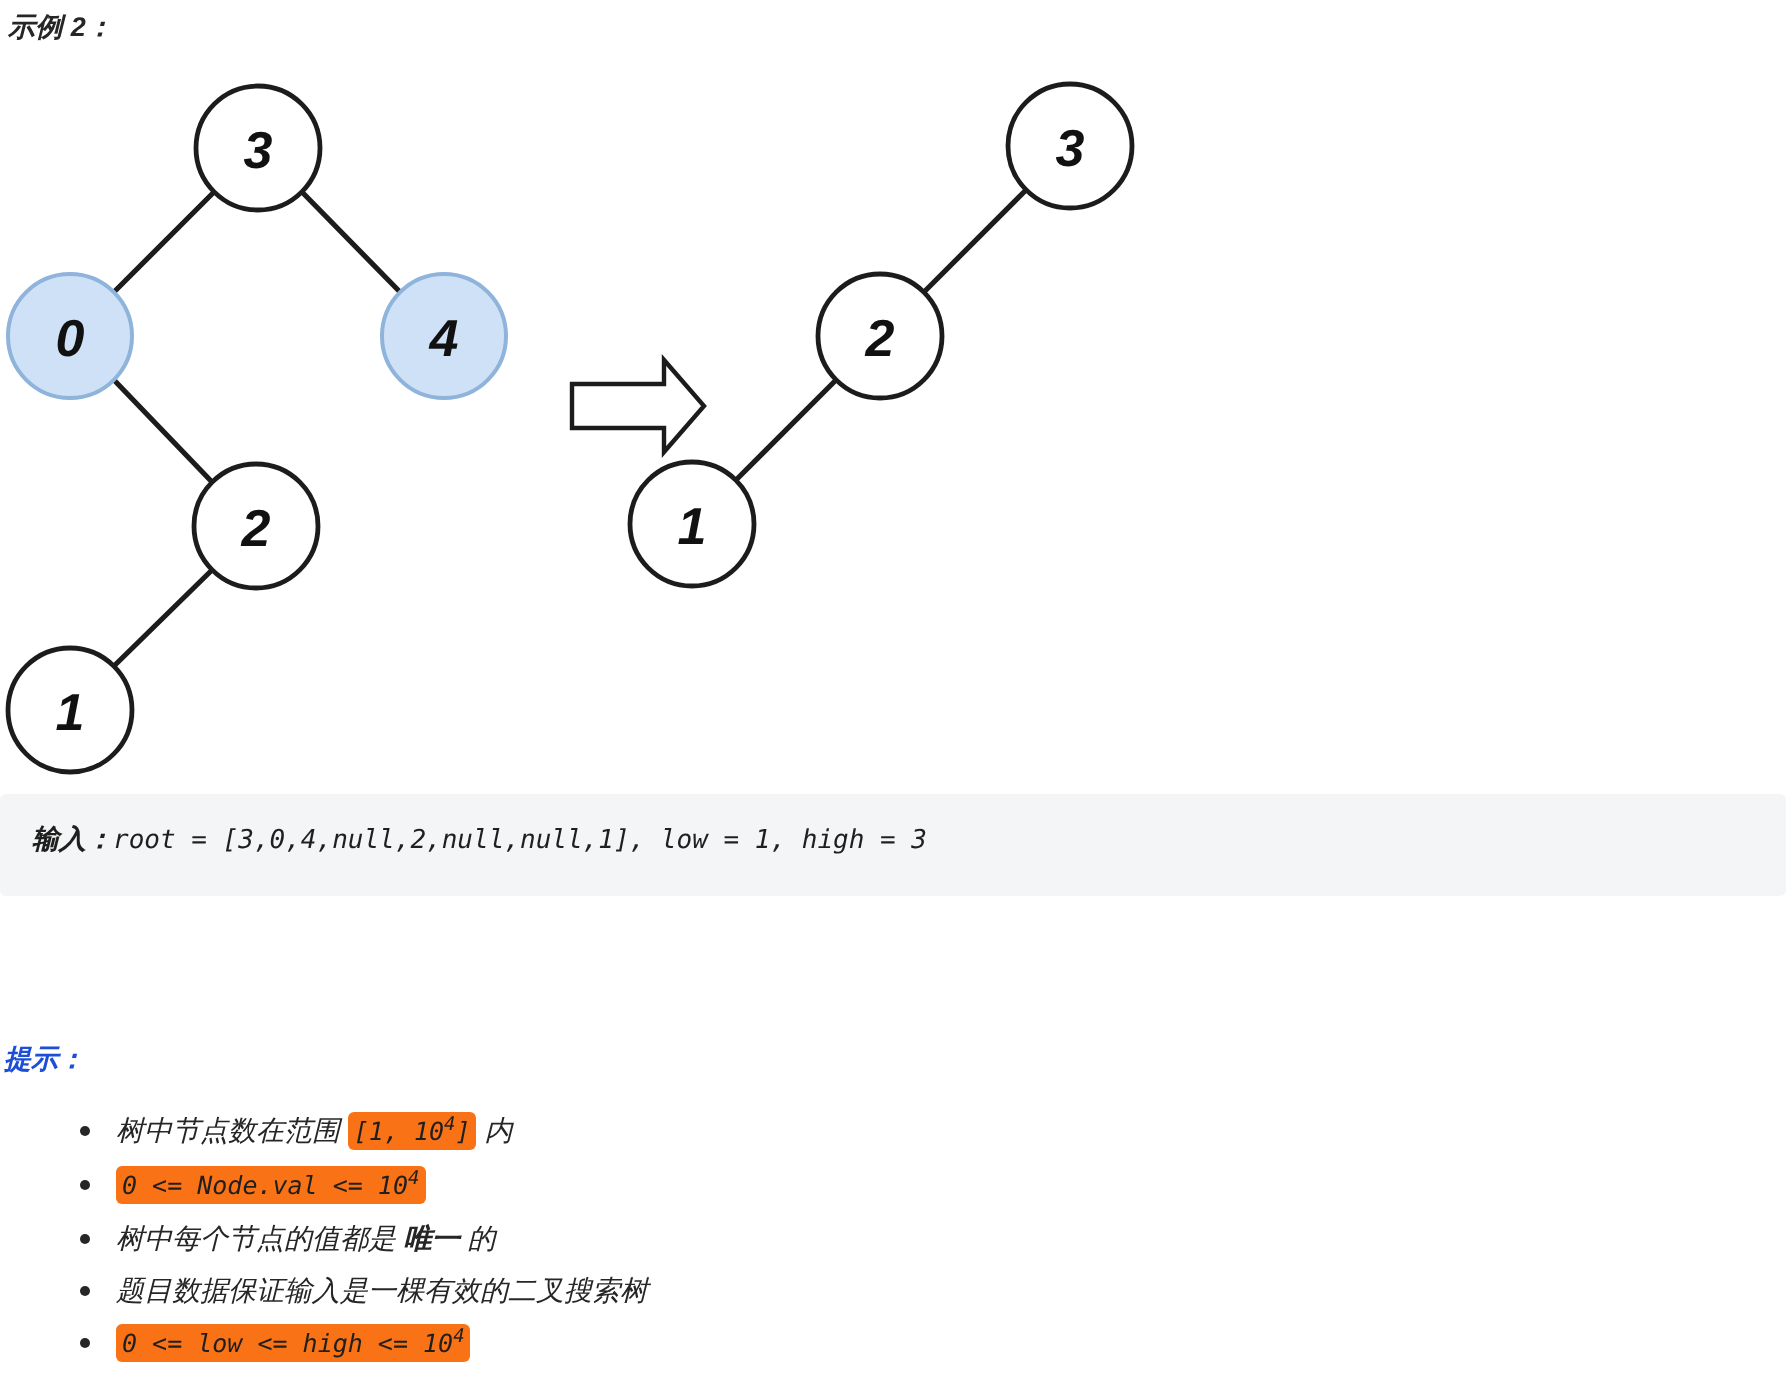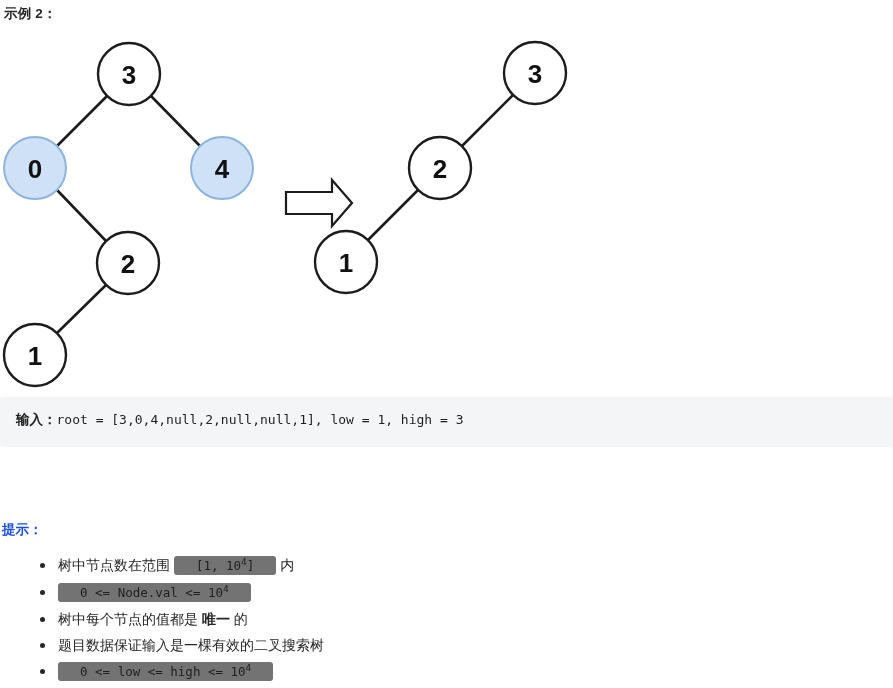--- a/index.html
+++ b/index.html
@@ -13,20 +13,21 @@
     font-family: "Liberation Sans", "DejaVu Sans", sans-serif;
     color: #262626;
     font-size: 14px;
     position: relative;
     overflow: hidden;
   }
   .page {
     position: relative;
     width: 893px;
     height: 564px;
+    font-style: italic;
   }
   .example-title {
     position: absolute;
     left: 4px;
     top: 5px;
     font-size: 13.5px;
     font-weight: bold;
     color: #262626;
     letter-spacing: 0.2px;
   }
@@ -121,23 +122,23 @@
     left: 0;
     top: 11px;
     width: 5px;
     height: 5px;
     border-radius: 50%;
     background: #262626;
   }
   code.inline {
     font-family: "DejaVu Sans Mono", "Liberation Mono", monospace;
     font-size: 12.5px;
-    background: #737373;
+    background: #f97316;
     border-radius: 3px;
-    padding: 2px 22px;
+    padding: 2px 3px;
     color: #1f1f1f;
     white-space: pre;
   }
   code.inline sup {
     font-size: 9.5px;
     vertical-align: super;
     line-height: 0;
   }
   .hint-text {
     font-size: 14px;

